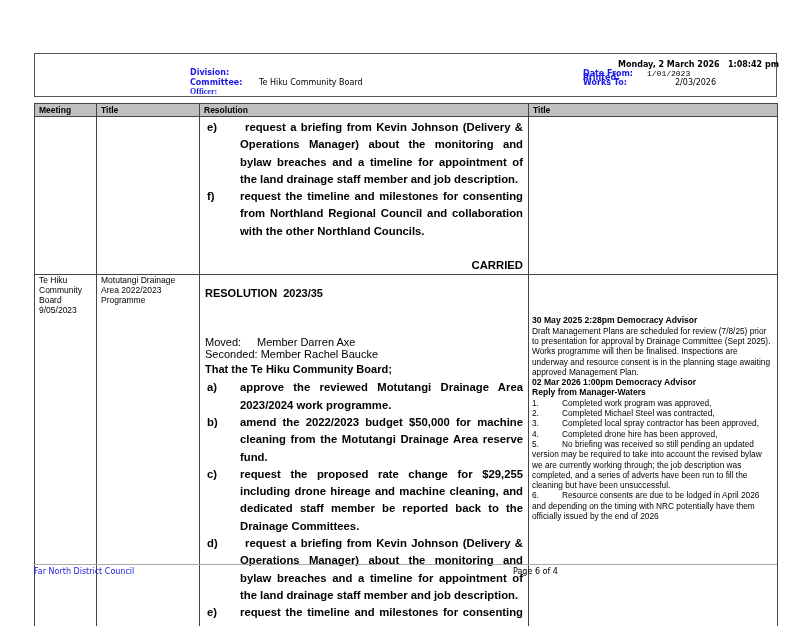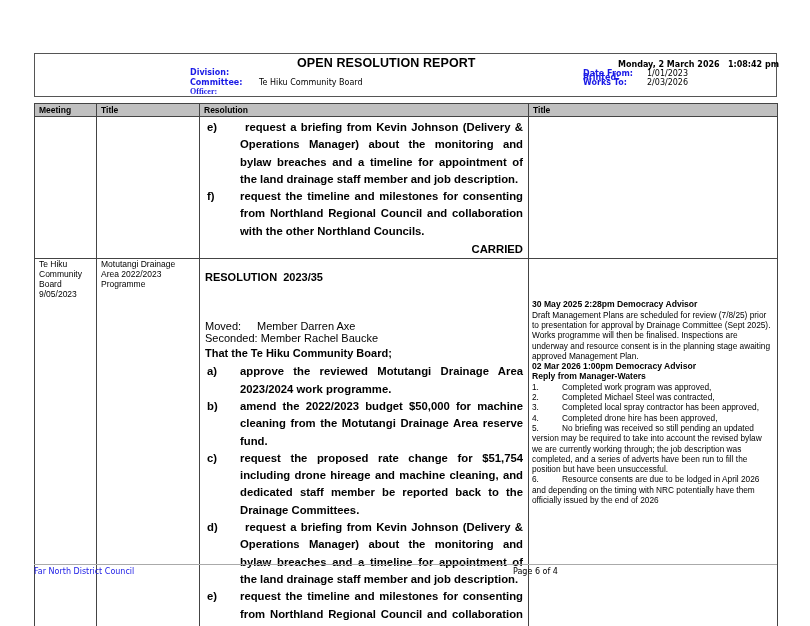--- a/index.html
+++ b/index.html
@@ -43,60 +43,59 @@
 
     .res-heading { font-weight: bold; font-size: 11px; margin-top: 10px; margin-bottom: 5px; }
     .moved-line { font-size: 11px; line-height: 12px; }
     .moved-line .ml { display: inline-block; width: 52px; margin-top: 32px; }
     .that-line { font-weight: bold; font-size: 11px; margin-top: 3px; margin-bottom: 4px; }
 
     .clause { display: flex; font-weight: bold; line-height: 17.3px; }
     .clause .lt { width: 35px; flex: 0 0 35px; padding-left: 2px; }
     .clause .tx { flex: 1; text-align: justify; }
     .clause .tx.indent { text-indent: 5px; }
-    .carried { text-align: right; font-weight: bold; line-height: 17.3px; margin-top: 1px; }
+    .carried { text-align: right; font-weight: bold; line-height: 17.3px; margin-top: 17px; }
 
     .note-head { font-weight: bold; font-size: 8.6px; }
     .note-num { display: inline-block; width: 30px; }
 
     .footer-line {
       position: absolute; left: 34px; top: 564px; width: 743px; height: 1px; background: #aaa;
     }
     .footer-left {
       position: absolute; left: 34px; top: 567px; font-family: "DejaVu Sans", sans-serif;
       font-size: 8px; color: #1a1ae6;
     }
     .footer-page {
       position: absolute; left: 513px; top: 567px; font-family: "DejaVu Sans", sans-serif;
       font-size: 8px; color: #000;
     }
   </style>
 </head>
 <body>
 
 <div class="header-box">
-  <div class="report-title">OPEN RESOLUTION REPORT</div>
 
   <div class="hlabel" style="left:155px; top:14px;">Division:</div>
   <div class="hval" style="left:224px; top:14px;"></div>
 
   <div class="hlabel" style="left:155px; top:24px;">Committee:</div>
   <div class="hval" style="left:224px; top:24px;">Te Hiku Community Board</div>
 
   <div class="hlabel" style="left:155px; top:33px;font-family:Liberation Serif, serif;">Officer:</div>
   <div class="hval" style="left:224px; top:33px;"></div>
 
   <div class="hlabel" style="left:548px; top:19px;">Printed:</div>
   <div class="hval hval-bold" style="left:583px; top:6px; white-space:pre;">Monday, 2 March 2026   1:08:42 pm</div>
 
   <div class="hlabel" style="left:548px; top:15px;">Date From:</div>
-  <div class="hval" style="left:612px; top:15px;">1/01/2023</div>
+  <div class="hval" style="left:612px; top:15px;font-family:Liberation Mono, monospace;">1/01/2023</div>
 
   <div class="hlabel" style="left:548px; top:24px;">Works To:</div>
-  <div class="hval" style="left:612px; top:24px;text-align:center;">2/03/2026</div>
+  <div class="hval" style="left:640px; top:24px;text-align:center;">2/03/2026</div>
 </div>
 
 <table class="grid">
   <colgroup>
     <col style="width:62px">
     <col style="width:103px">
     <col style="width:329px">
     <col style="width:249px">
   </colgroup>
   <thead>
@@ -151,42 +150,42 @@
         <div class="clause">
           <span class="lt">a)</span>
           <span class="tx">approve the reviewed Motutangi Drainage Area 2023/2024 work programme.</span>
         </div>
         <div class="clause">
           <span class="lt">b)</span>
           <span class="tx">amend the 2022/2023 budget $50,000 for machine cleaning from the Motutangi Drainage Area reserve fund.</span>
         </div>
         <div class="clause">
           <span class="lt">c)</span>
-          <span class="tx">request the proposed rate change for $51,754 including drone hireage and machine cleaning, and dedicated staff member be reported back to the Drainage Committees.</span>
+          <span class="tx">request the proposed rate change for $29,255 including drone hireage and machine cleaning, and dedicated staff member be reported back to the Drainage Committees.</span>
         </div>
         <div class="clause">
           <span class="lt">d)</span>
           <span class="tx indent">request a briefing from Kevin Johnson (Delivery &amp; Operations Manager) about the monitoring and bylaw breaches and a timeline for appointment of the land drainage staff member and job description.</span>
         </div>
         <div class="clause">
           <span class="lt">e)</span>
           <span class="tx">request the timeline and milestones for consenting from Northland Regional Council and collaboration with the other Northland Councils.</span>
         </div>
         <div class="carried">CARRIED</div>
       </td>
       <td class="notes" style="padding-top:40px;">
         <div class="note-head">30 May 2025 2:28pm Democracy Advisor</div>
         <div>Draft Management Plans are scheduled for review (7/8/25) prior to presentation for approval by Drainage Committee (Sept 2025). Works programme will then be finalised. Inspections are underway and resource consent is in the planning stage awaiting approved Management Plan.</div>
         <div class="note-head">02 Mar 2026 1:00pm Democracy Advisor</div>
         <div class="note-head">Reply from Manager-Waters</div>
         <div><span class="note-num">1.</span><span>Completed work program was approved,</span></div>
         <div><span class="note-num">2.</span><span>Completed Michael Steel was contracted,</span></div>
         <div><span class="note-num">3.</span><span>Completed local spray contractor has been approved,</span></div>
         <div><span class="note-num">4.</span><span>Completed drone hire has been approved,</span></div>
-        <div><span class="note-num">5.</span><span>No briefing was received so still pending an updated version may be required to take into account the revised bylaw we are currently working through; the job description was completed, and a series of adverts have been run to fill the position but have been unsuccessful.</span></div>
+        <div><span class="note-num">5.</span><span>No briefing was received so still pending an updated version may be required to take into account the revised bylaw we are currently working through; the job description was completed, and a series of adverts have been run to fill the cleaning but have been unsuccessful.</span></div>
         <div><span class="note-num">6.</span><span>Resource consents are due to be lodged in April 2026 and depending on the timing with NRC potentially have them officially issued by the end of 2026</span></div>
       </td>
     </tr>
   </tbody>
 </table>
 
 <div class="footer-line"></div>
 <div class="footer-left">Far North District Council</div>
 <div class="footer-page">Page 6 of 4</div>
 

